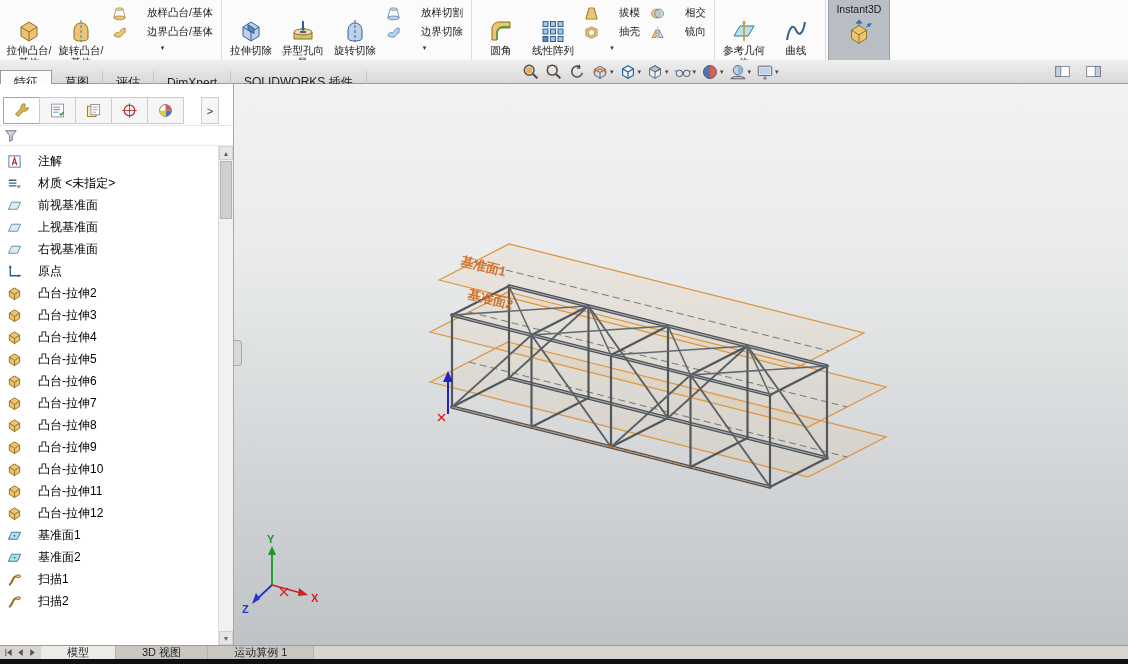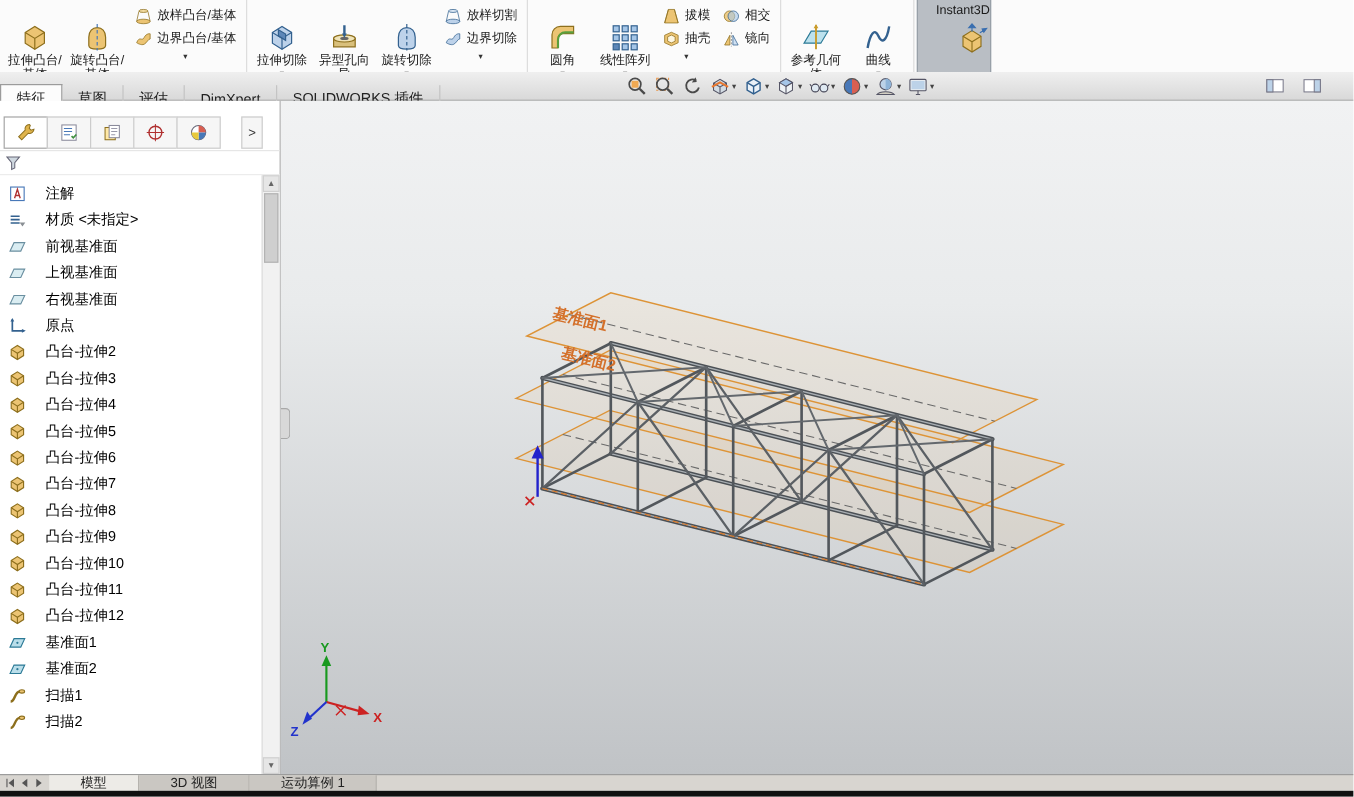--- a/index.html
+++ b/index.html
@@ -8,27 +8,27 @@
 
   
   .ribbon{position:absolute;top:0;left:0;right:0;height:60px;background:#fbfbfb;display:flex;align-items:stretch}
   .ribbon-groups{display:flex;height:100%}
   .rib-group{display:flex;padding:1px 3px;border-right:1px solid #ddd}
   .rib-big{width:52px;display:flex;flex-direction:column;align-items:center;padding-top:18px;
     font-size:10.5px;line-height:12px;text-align:center;cursor:default}
   .rib-label{margin-top:1px;word-break:break-all}
   .dd{font-size:7px;color:#333;line-height:9px;margin-top:1px}
   .rib-stack{display:flex;flex-direction:column;padding:3px 2px 0;gap:1px}
-  .rib-small{display:flex;align-items:center;gap:4px;height:18px;font-size:10.5px;padding:0 3px;white-space:nowrap}
+  .rib-small{display:flex;align-items:center;gap:20px;height:18px;font-size:10.5px;padding:0 3px;white-space:nowrap}
   .stack-dd{text-align:center}
   .ico-big{width:24px;height:24px;display:block;margin:0 auto}
   .ico-small{width:15px;height:15px;display:inline-block;flex:0 0 15px}
   .ico-big svg,.ico-small svg,.vb-ico svg,.mgr-ico svg,.tree-ico svg,.ico-i3d svg,.nav-btn svg,.filter-ico svg,.pane-btn svg{display:block;width:100%;height:100%}
   .instant3d{margin-left:2px;width:62px;height:71px;background:#b9bec4;border-left:1px solid #98a0a8;
-    border-right:1px solid #98a0a8;display:flex;flex-direction:column;align-items:flex-end;font-size:10.5px;padding-top:3px}
+    border-right:1px solid #98a0a8;display:flex;flex-direction:column;align-items:center;font-size:10.5px;padding-top:3px}
   .ico-i3d{width:30px;height:30px;display:block;margin-top:3px}
 
   
   .tabstrip{position:absolute;top:60px;left:0;right:0;height:24px;background:linear-gradient(#efefef,#d9d9d9);
     border-bottom:1px solid #9b9b9b}
   .tabs{position:absolute;left:0;top:10px;height:24px;display:flex;align-items:flex-end}
   .tab{height:23px;padding:0 13px;display:flex;align-items:center;font-size:12px;color:#222;border-right:1px solid #c4c4c4}
   .tab.active{background:#fcfcfc;border:1px solid #9b9b9b;border-bottom:1px solid #fcfcfc;height:24px}
   .viewbar{position:absolute;left:520px;top:1px;height:22px;display:flex;align-items:center;gap:1px}
   .vb-item{display:flex;align-items:center;height:22px;padding:1px 2px;border-radius:2px}

